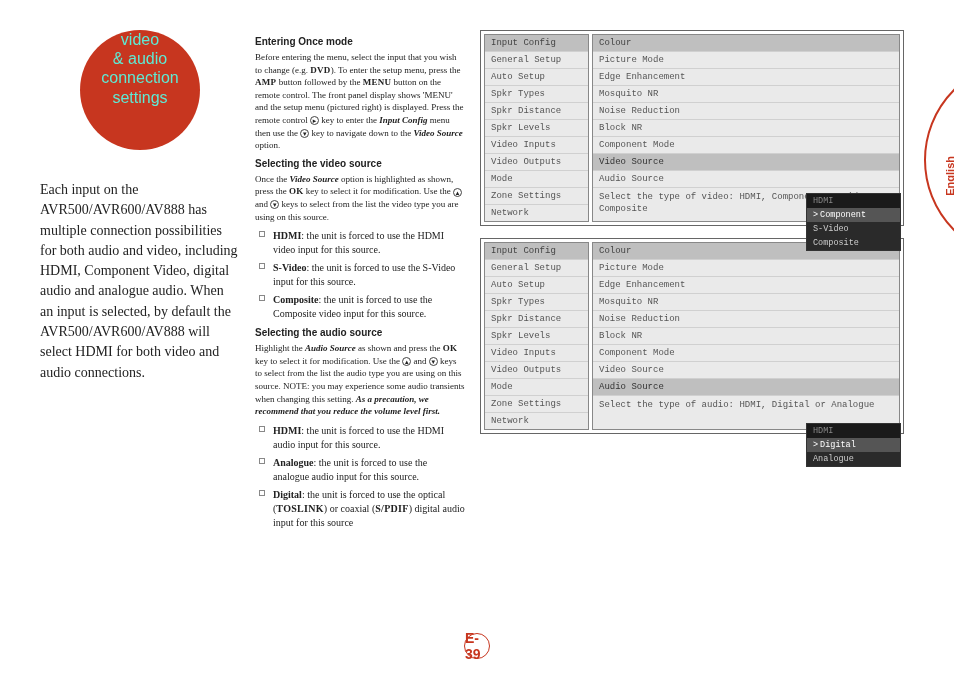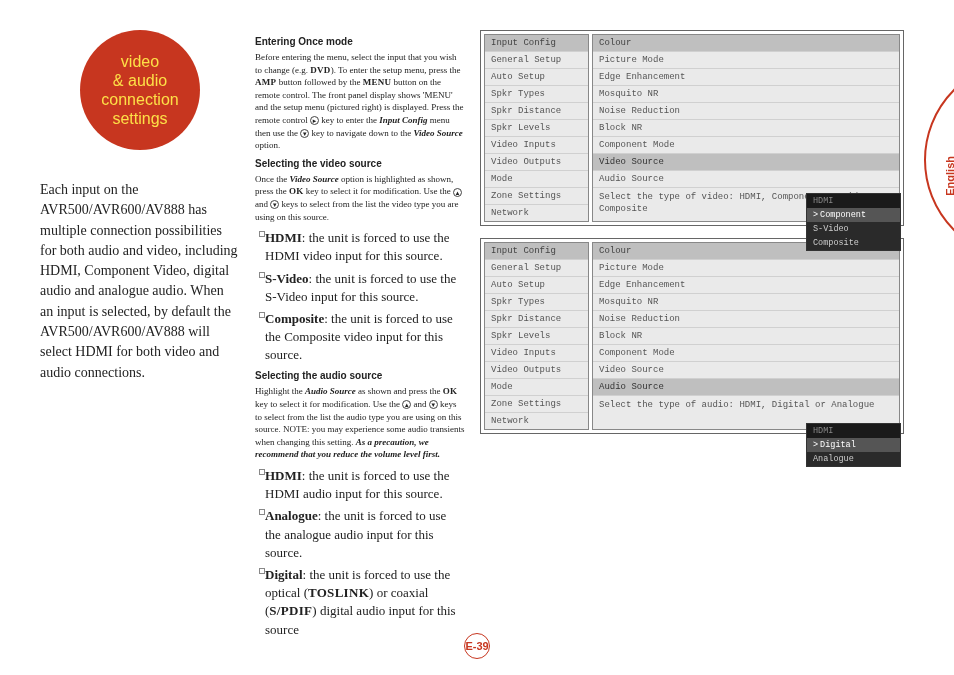--- a/index.html
+++ b/index.html
@@ -28,23 +28,23 @@
     flex-shrink: 0;
   }
   .col-right {
     flex: 1;
   }
   .circle {
     width: 120px;
     height: 120px;
     border-radius: 50%;
     background: #c7361f;
-    color: #fde047;
+    color: #5eead4;
     display: flex;
-    align-items: center;
+    align-items: flex-start;
     justify-content: center;
     text-align: center;
     font-family: 'Segoe UI', Arial, sans-serif;
     font-size: 16px;
     line-height: 1.2;
     margin: 0 auto 30px;
     font-weight: 300;
   }
   .circle span { display:block; }
   .intro { font-size: 14px; line-height: 1.45; margin-bottom: 10px; }
@@ -52,21 +52,21 @@
   h3 {
     font-family: Arial, sans-serif;
     font-size: 10px;
     font-weight: bold;
     margin-bottom: 4px;
     margin-top: 6px;
   }
   .body-text { font-size: 9px; line-height: 1.4; margin-bottom: 6px; }
   .body-text b { font-weight: bold; font-style: italic; }
   .bullet-list { margin-top: 4px; }
-  .bullet-item { display: flex; gap: 0; font-size: 13px; line-height: 1.4; margin-bottom: 4px; padding-left: 4px; }
+  .bullet-item { display: flex; gap: 8px; font-size: 10px; line-height: 1.4; margin-bottom: 4px; padding-left: 4px; }
   .bullet-item .sq { width: 6px; height: 6px; border: 1px solid #888; flex-shrink: 0; margin-top: 2px; }
   .bullet-item .txt { flex: 1; }
   .smcap { font-variant: small-caps; font-weight: bold; letter-spacing: 0.3px; }
 
   
   .menu-panel {
     border: 1.5px solid #666;
     padding: 3px;
     display: flex;
     gap: 3px;
@@ -118,21 +118,21 @@
     left: 50%;
     transform: translateX(-50%);
     width: 26px;
     height: 26px;
     border: 1.5px solid #c7361f;
     border-radius: 50%;
     display: flex;
     align-items: center;
     justify-content: center;
     font-family: Arial, sans-serif;
-    font-size: 11px;
+    font-size: 14px;
     font-weight: bold;
     color: #c7361f;
   }
   
   .side-tab {
     position: absolute;
     right: 0;
     top: 60px;
     width: 30px;
     height: 200px;

